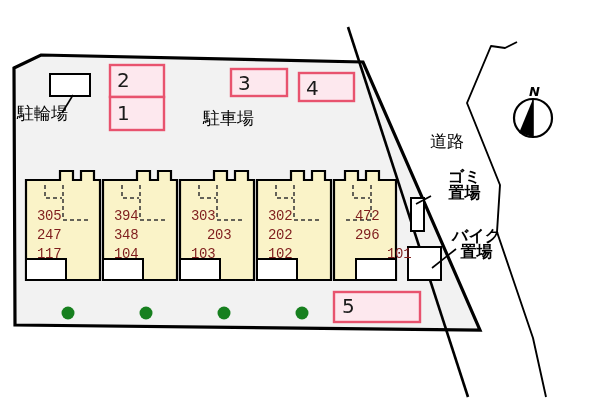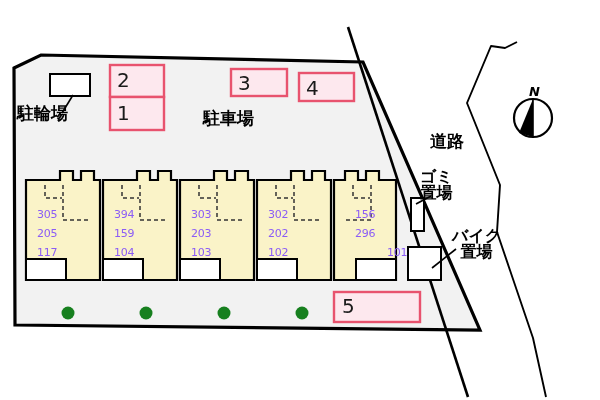--- a/index.html
+++ b/index.html
@@ -27,40 +27,41 @@
     height: 400px;
   }
   .ovl {
     position: absolute;
     white-space: nowrap;
     color: #000000;
     line-height: 1;
   }
   .jp-label {
     font-size: 17px;
-    font-weight: 700;
+    font-weight: 400;
     letter-spacing: 0px;
     text-align: right;
   }
   .jp-label-2l {
     font-size: 16px;
     font-weight: 700;
     line-height: 1.0;
     text-align: center;
   }
   .park-num {
     font-size: 20px;
     font-weight: 400;
     color: #1a1a1a;
   }
   .unit-num {
-    font-size: 11px;
+    font-size: 14px;
     font-weight: 400;
-    color: #8b5cf6;
+    color: #7f1d1d;
     letter-spacing: -0.3px;
+    font-family: Liberation Mono, monospace;
   }
   .compass-n {
     font-size: 13px;
     font-weight: 700;
     font-style: italic;
   }
 </style>
 </head>
 <body>
 
@@ -135,51 +136,51 @@
       <line x1="533" y1="99" x2="533" y2="137" stroke="#000000" stroke-width="1.6"></line>
     </g>
   </svg>
 
   <div class="ovl jp-label" style="left:17px; top:105px;">駐輪場</div>
 
   <div class="ovl jp-label" style="left:203px; top:110px;">駐車場</div>
 
   <div class="ovl jp-label" style="left:430px; top:133px;">道路</div>
 
-  <div class="ovl jp-label-2l" style="left:420px; top:169px;">
+  <div class="ovl jp-label-2l" style="left:448px; top:169px;">
     <div>ゴミ</div>
     <div>置場</div>
   </div>
 
   <div class="ovl jp-label-2l" style="left:452px; top:228px;">
     <div>バイク</div>
     <div>置場</div>
   </div>
 
   <div class="ovl compass-n" style="left:529px; top:85px;">N</div>
 
   <div class="ovl park-num" style="left:117px; top:70px;">2</div>
   <div class="ovl park-num" style="left:117px; top:103px;">1</div>
   <div class="ovl park-num" style="left:238px; top:73px;">3</div>
   <div class="ovl park-num" style="left:306px; top:78px;">4</div>
   <div class="ovl park-num" style="left:342px; top:296px;">5</div>
 
   <div class="ovl unit-num" style="left:37px; top:209px;">305</div>
-  <div class="ovl unit-num" style="left:37px; top:228px;">205</div>
+  <div class="ovl unit-num" style="left:37px; top:228px;">247</div>
   <div class="ovl unit-num" style="left:37px; top:247px;">117</div>
 
   <div class="ovl unit-num" style="left:114px; top:209px;">394</div>
-  <div class="ovl unit-num" style="left:114px; top:228px;">159</div>
+  <div class="ovl unit-num" style="left:114px; top:228px;">348</div>
   <div class="ovl unit-num" style="left:114px; top:247px;">104</div>
 
   <div class="ovl unit-num" style="left:191px; top:209px;">303</div>
-  <div class="ovl unit-num" style="left:191px; top:228px;">203</div>
+  <div class="ovl unit-num" style="left:207px; top:228px;">203</div>
   <div class="ovl unit-num" style="left:191px; top:247px;text-align:right;">103</div>
 
   <div class="ovl unit-num" style="left:268px; top:209px;text-align:right;">302</div>
   <div class="ovl unit-num" style="left:268px; top:228px;">202</div>
   <div class="ovl unit-num" style="left:268px; top:247px;">102</div>
 
-  <div class="ovl unit-num" style="left:355px; top:209px;">156</div>
+  <div class="ovl unit-num" style="left:355px; top:209px;">472</div>
   <div class="ovl unit-num" style="left:355px; top:228px;">296</div>
   <div class="ovl unit-num" style="left:355px; top:247px;margin-left:32px;">101</div>
 
 </div>
 
 </body></html>

